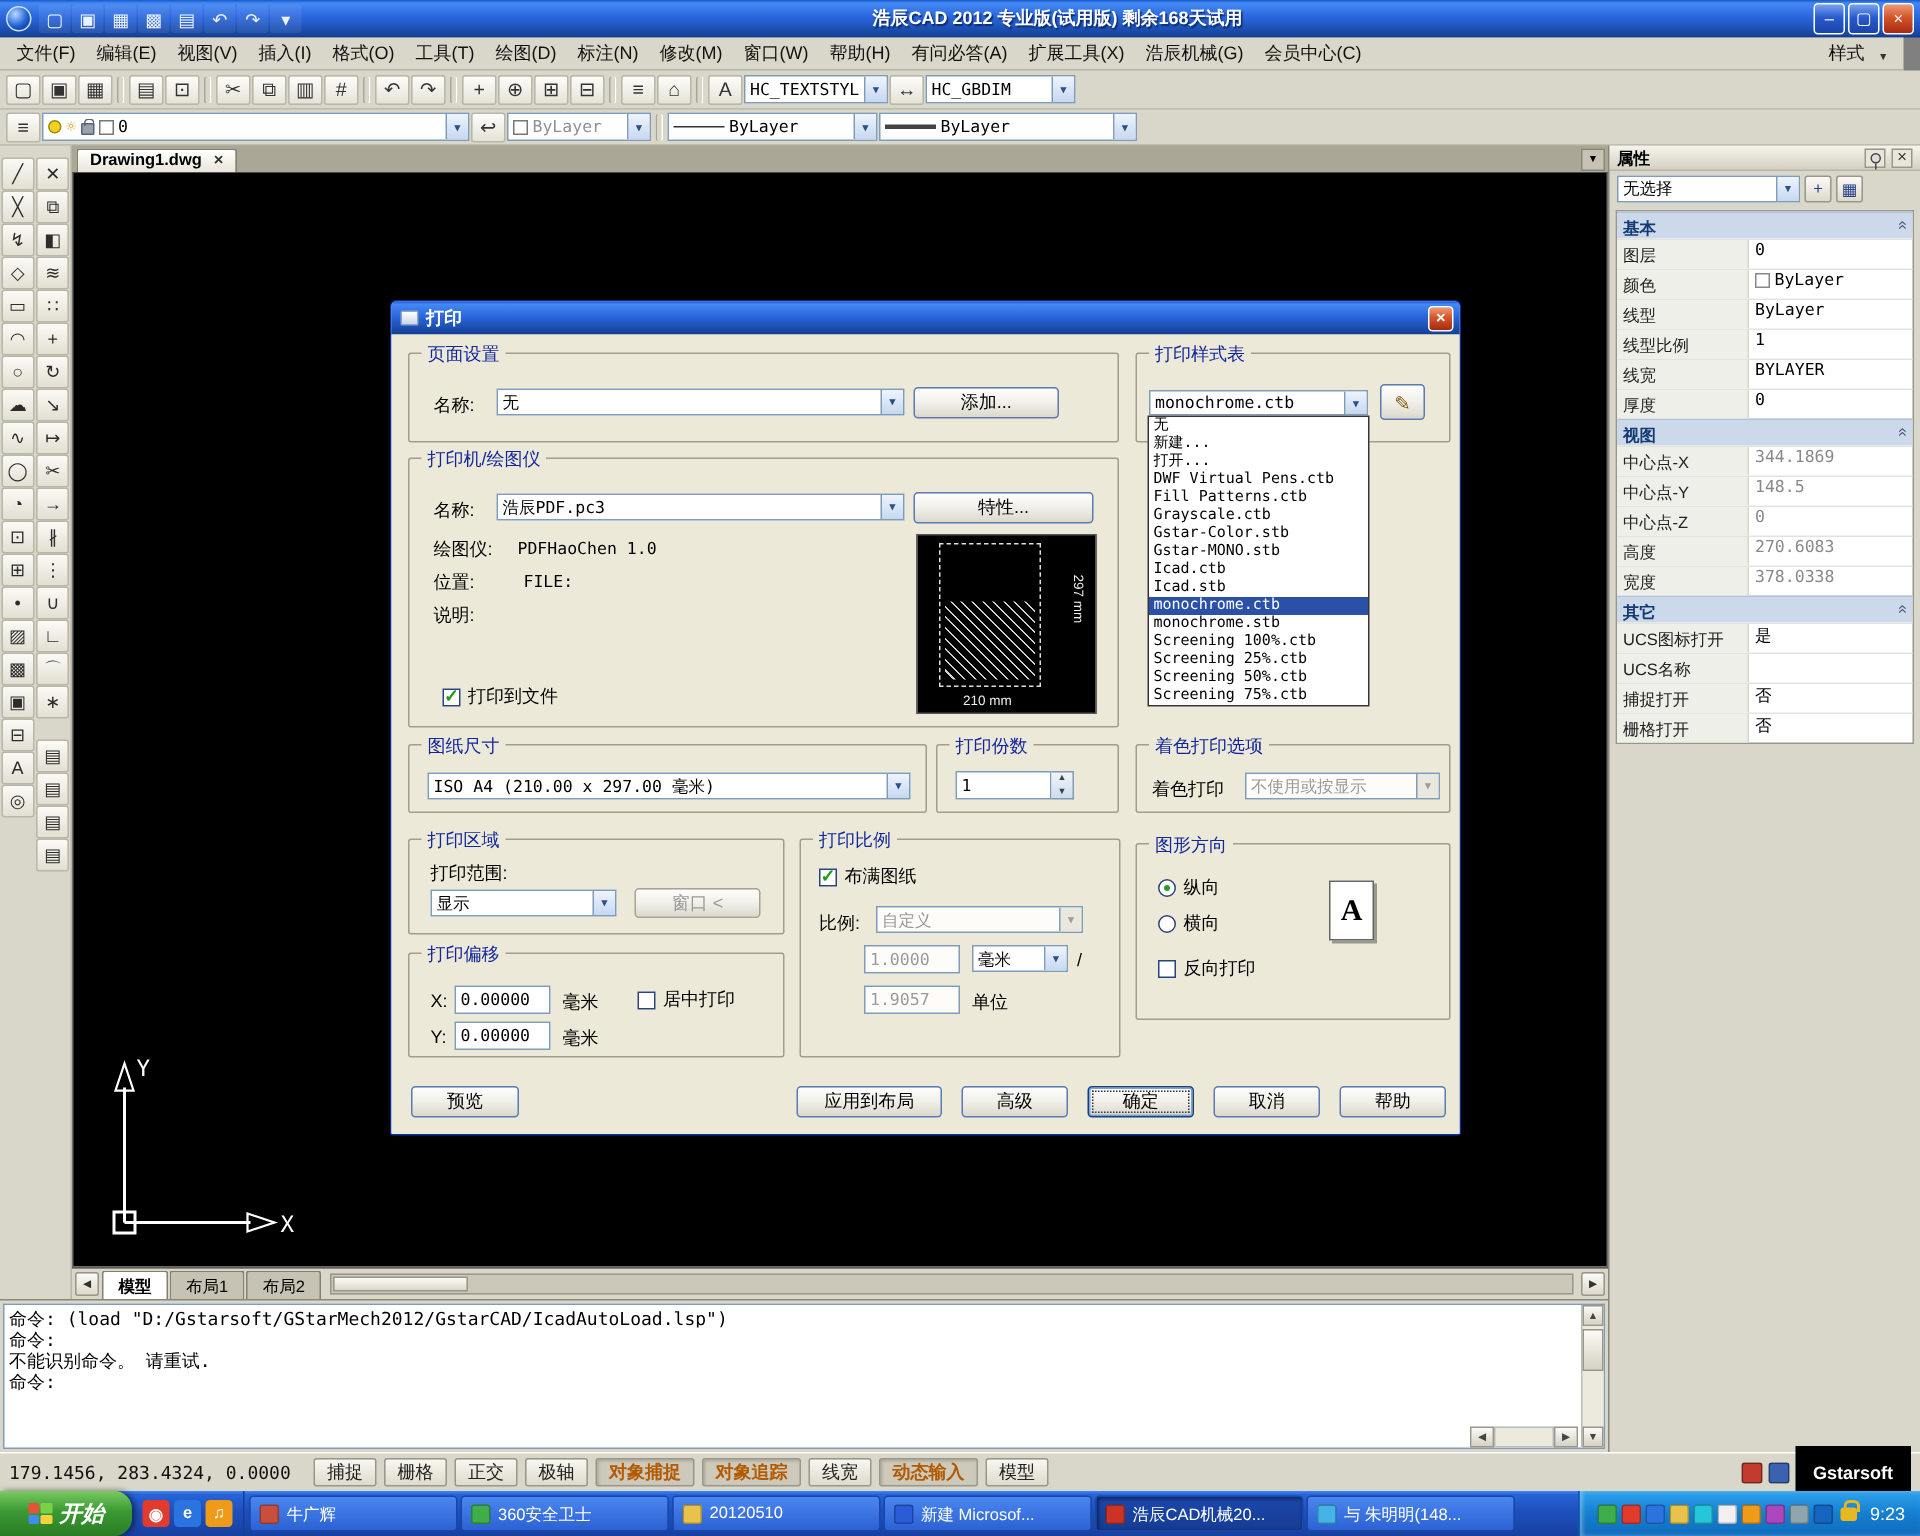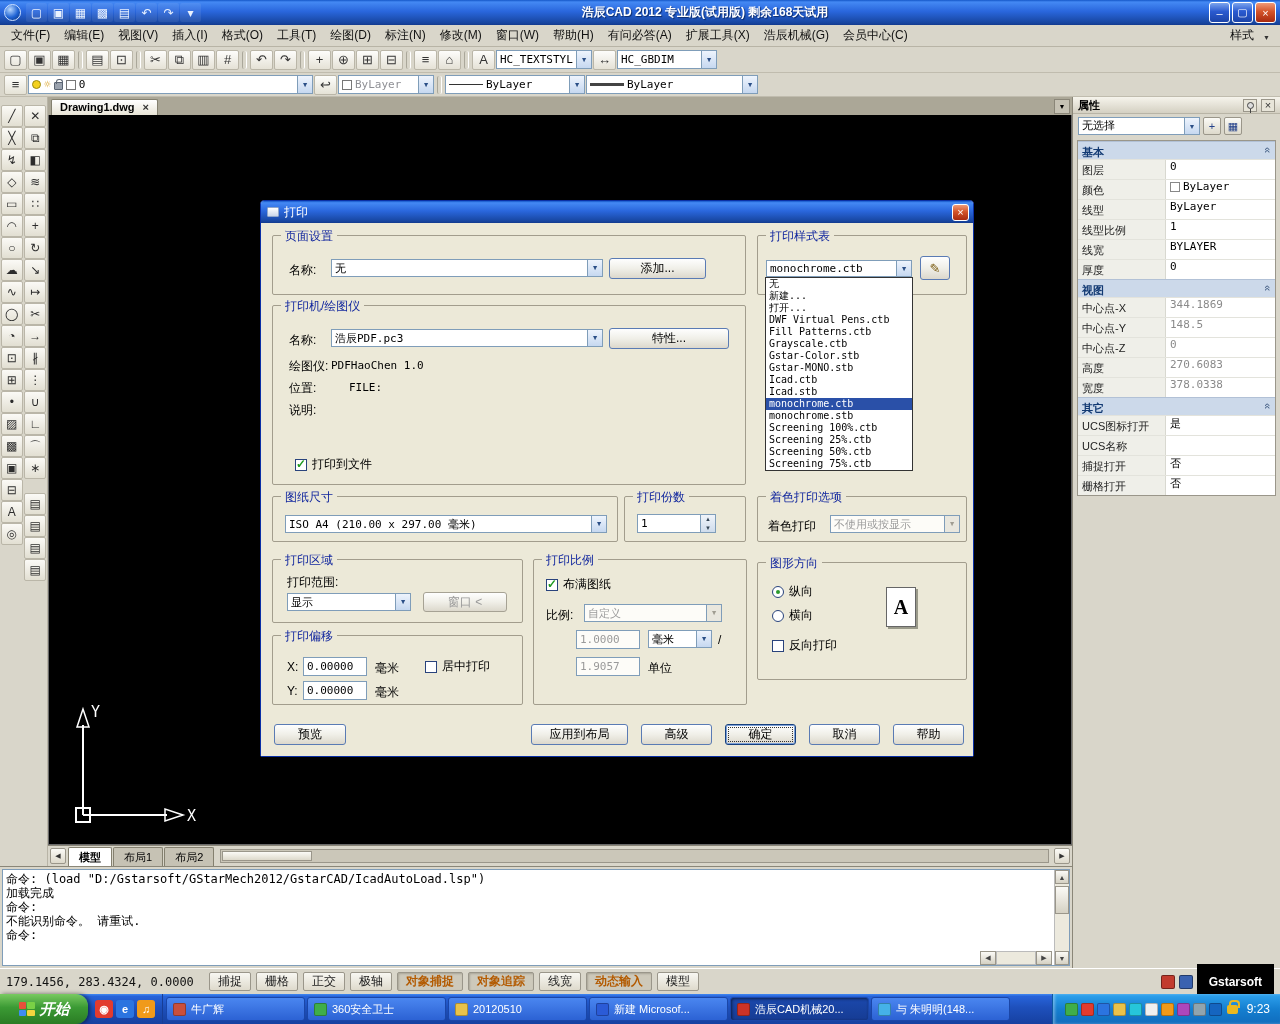--- a/index.html
+++ b/index.html
@@ -18,21 +18,21 @@
     color:#eaf2ff; font-size:12px; border-radius:2px; background:rgba(255,255,255,.08); }
   .title-text { flex:1; text-align:center; font-weight:bold; font-size:12px; text-shadow:1px 1px 1px #0a2a6a;
     white-space:nowrap; overflow:hidden; }
   .winbtns { display:flex; gap:2px; }
   .winbtn { width:21px; height:21px; border-radius:3px; border:1px solid #fff; color:#fff; font-size:11px;
     display:flex; align-items:center; justify-content:center;
     background:linear-gradient(#7ba4ee,#2a5ad0 45%,#1c44a8); }
   .winbtn.close { background:linear-gradient(#f09a78,#d4542a 45%,#a82a10); }
 
   
-  .menubar { position:absolute; top:25px; left:0; right:0; height:22px; background:#d9d6ca;
+  .menubar { position:absolute; top:25px; left:0; right:11px; height:22px; background:#d9d6ca;
     border-bottom:1px solid #b8b4a6; display:flex; align-items:center; padding:0 4px; }
   .menu-items { display:flex; }
   .menu-item { padding:3px 7px; color:#111; white-space:nowrap; }
   .menu-right { margin-left:auto; display:flex; align-items:center; gap:2px; padding-right:6px; }
   .small-arrow::before { content:"▼"; font-size:7px; color:#333; }
 
   
   .toolbar { position:absolute; left:0; right:0; background:#d9d6ca; border-bottom:1px solid #c0bcae;
     display:flex; align-items:center; padding:0 4px; gap:1px; }
   .tb1 { top:47px; height:26px; }
@@ -179,21 +179,21 @@
   .tray-ico { width:13px; height:13px; border-radius:2px; border:1px solid #0004; }
   .tray-lock { width:11px; height:9px; background:#e9b820; border-radius:2px; position:relative; margin:0 2px; }
   .tray-lock::before { content:""; position:absolute; left:2px; top:-5px; width:7px; height:6px;
     border:2px solid #e9b820; border-bottom:none; border-radius:4px 4px 0 0; }
   .tray-time { color:#fff; font-size:12px; margin-left:4px; }
 
   
   .dialog { position:absolute; z-index:40; background:#ece9d8; border:1px solid #0a2fa5; border-radius:4px 4px 2px 2px;
     box-shadow:3px 4px 12px rgba(0,0,0,.55); }
   .dlg-title { position:absolute; top:0; left:0; right:0; height:22px; display:flex; align-items:center; gap:5px;
-    padding:0 4px 0 6px; color:#fff; font-weight:normal; font-size:12px; border-radius:3px 3px 0 0;
+    padding:0 4px 0 6px; color:#fff; font-weight:bold; font-size:12px; border-radius:3px 3px 0 0;
     background:linear-gradient(180deg,#1557c8 0%,#4489f4 8%,#2a67dd 45%,#17459f 92%,#123a8e 100%); }
   .dlg-title-icon { width:12px; height:10px; background:linear-gradient(#fff,#cbd6ea); border:1px solid #8fa6cc; border-radius:1px; }
   .dlg-close { margin-left:auto; width:17px; height:17px; display:flex; align-items:center; justify-content:center;
     color:#fff; font-size:12px; border:1px solid #fff; border-radius:3px;
     background:linear-gradient(#f09a78,#d4542a 45%,#a82a10); }
   .dlg-body { position:absolute; top:22px; left:0; right:0; bottom:0; background:#ece9d8; }
   .grp { position:absolute; border:1px solid #a29d8d; border-radius:2px; }
   .grp-title { position:absolute; top:-8px; left:8px; padding:0 4px; background:#ece9d8; color:#12279e; font-size:12px; white-space:nowrap; }
   .lbl { position:absolute; font-size:12px; color:#000; white-space:nowrap; }
   .val-mono { font-family:"DejaVu Sans Mono",monospace; font-size:11px; }
@@ -602,21 +602,20 @@
             <span>否</span>
           </span>
         </div>
       </div>
   </div>
 
   <div class="cmd">
     <div class="cmd-inner">
 
     <div class="cmd-line">命令: (load "D:/Gstarsoft/GStarMech2012/GstarCAD/IcadAutoLoad.lsp")</div>
-        <div class="cmd-line">加载完成</div>
         <div class="cmd-line">命令:</div>
         <div class="cmd-line">不能识别命令。 请重试.</div>
         <div class="cmd-line">命令:</div>
       </div>
     <div class="vscroll">
       <span class="sbtn g-up"></span>
       <div class="strack">
           <div class="sthumb"></div>
         </div>
       <span class="sbtn g-down"></span>
@@ -739,28 +738,34 @@
 
       <div class="grp" style="left:11px;top:82px;width:474px;height:180px">
         <span class="grp-title">打印机/绘图仪</span>
         <span class="lbl" style="left:16px;top:26px">名称:</span>
         <div class="xcombo" style="left:58px;top:23px;width:272px">
           <span class="combo-text">浩辰PDF.pc3</span>
           <span class="combo-arrow g-down"></span>
         </div>
         <button class="xbtn" style="left:336px;top:22px;width:120px">特性...</button>
         <span class="lbl" style="left:16px;top:52px">绘图仪:</span>
-        <span class="lbl val-mono" style="left:58px;top:53px">PDFHaoChen 1.0</span>
+        <span class="lbl val-mono" style="left:72px;top:53px">PDFHaoChen 1.0</span>
         <span class="lbl" style="left:16px;top:74px">位置:</span>
         <span class="lbl val-mono" style="left:76px;top:75px">FILE:</span>
         <span class="lbl" style="left:16px;top:96px">说明:</span>
         <label class="xcheck" style="left:22px;top:150px">
           <span class="cb on"></span>
           <span>打印到文件</span>
         </label>
+        <div class="paper-view" style="left:338px;top:50px">
+          <div class="pv-page"></div>
+          <div class="pv-hatch"></div>
+          <span class="pv-dim-v">297 mm</span>
+          <span class="pv-dim-h">210 mm</span>
+        </div>
       </div>
 
       <div class="grp" style="left:11px;top:273px;width:346px;height:46px">
         <span class="grp-title">图纸尺寸</span>
         <div class="xcombo" style="left:12px;top:18px;width:322px">
           <span class="combo-text">ISO A4 (210.00 x 297.00 毫米)</span>
           <span class="combo-arrow g-down"></span>
         </div>
       </div>
 

